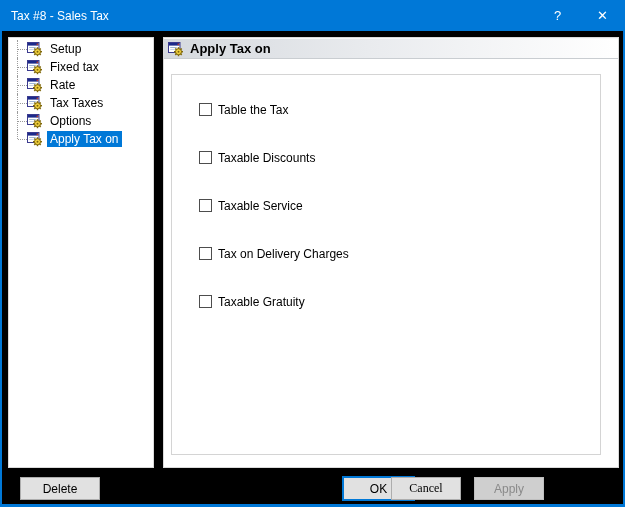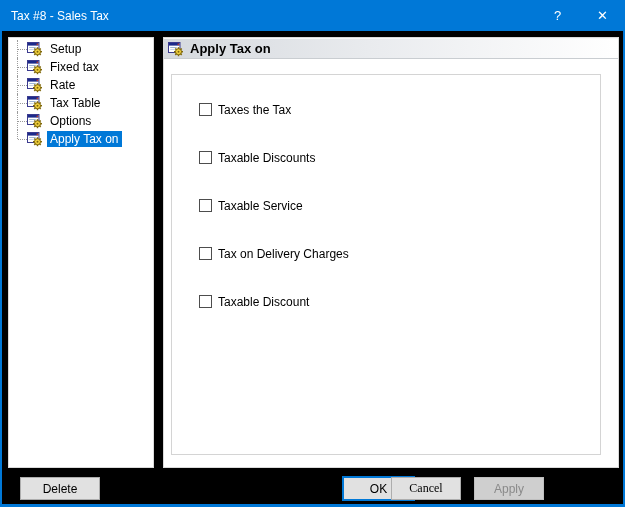--- a/index.html
+++ b/index.html
@@ -160,21 +160,21 @@
     <rect x="2.2" y="8" width="4.5" height="1" fill="#C9D6E8"></rect>
     <g stroke="#7D6608" stroke-width="1.5">
       <line x1="10.5" y1="6.2" x2="10.5" y2="15.2"></line>
       <line x1="6" y1="10.7" x2="15" y2="10.7"></line>
       <line x1="7.3" y1="7.5" x2="13.7" y2="13.9"></line>
       <line x1="13.7" y1="7.5" x2="7.3" y2="13.9"></line>
     </g>
     <circle cx="10.5" cy="10.7" r="3" fill="#F5D33F" stroke="#7D6608" stroke-width="1"></circle>
     <circle cx="10.5" cy="10.7" r="1" fill="#7D6608"></circle>
   </svg></span>
-    <span class="tree-label">Tax Table</span>
+    <span class="tree-label">Tax Taxes</span>
   </div>
       <div class="tree-row">
     <span class="joint">
           <span class="vline"></span>
           <span class="stub"></span>
         </span>
     <span class="tree-icon icon-slot"><svg viewBox="0 0 16 16" xmlns="http://www.w3.org/2000/svg">
     <rect x="0.5" y="1.5" width="11.5" height="10" fill="#FFFFFF" stroke="#3B3B8F" stroke-width="1"></rect>
     <rect x="1" y="2" width="10.5" height="2.6" fill="#1B2A8A"></rect>
     <rect x="9.6" y="2.6" width="1.5" height="1.5" fill="#C0392B"></rect>
@@ -230,37 +230,37 @@
       <line x1="13.7" y1="7.5" x2="7.3" y2="13.9"></line>
     </g>
     <circle cx="10.5" cy="10.7" r="3" fill="#F5D33F" stroke="#7D6608" stroke-width="1"></circle>
     <circle cx="10.5" cy="10.7" r="1" fill="#7D6608"></circle>
   </svg></span>
       <span class="hdr-title">Apply Tax on</span>
     </div>
     <div class="content-box" id="cbgroup">
         <div class="cb-row">
     <span class="cb"></span>
-    <span class="cb-label">Taxes the Tax</span>
+    <span class="cb-label">Table the Tax</span>
   </div>
         <div class="cb-row">
     <span class="cb"></span>
     <span class="cb-label">Taxable Discounts</span>
   </div>
         <div class="cb-row">
     <span class="cb"></span>
     <span class="cb-label">Taxable Service</span>
   </div>
         <div class="cb-row">
     <span class="cb"></span>
     <span class="cb-label">Tax on Delivery Charges</span>
   </div>
         <div class="cb-row">
     <span class="cb"></span>
-    <span class="cb-label">Taxable Discount</span>
+    <span class="cb-label">Taxable Gratuity</span>
   </div>
       </div>
   </div>
 
   <div class="btn btn-delete">Delete</div>
   <div class="btn btn-ok">OK</div>
   <div class="btn btn-cancel">Cancel</div>
   <div class="btn btn-apply">Apply</div>
 
 </div>

